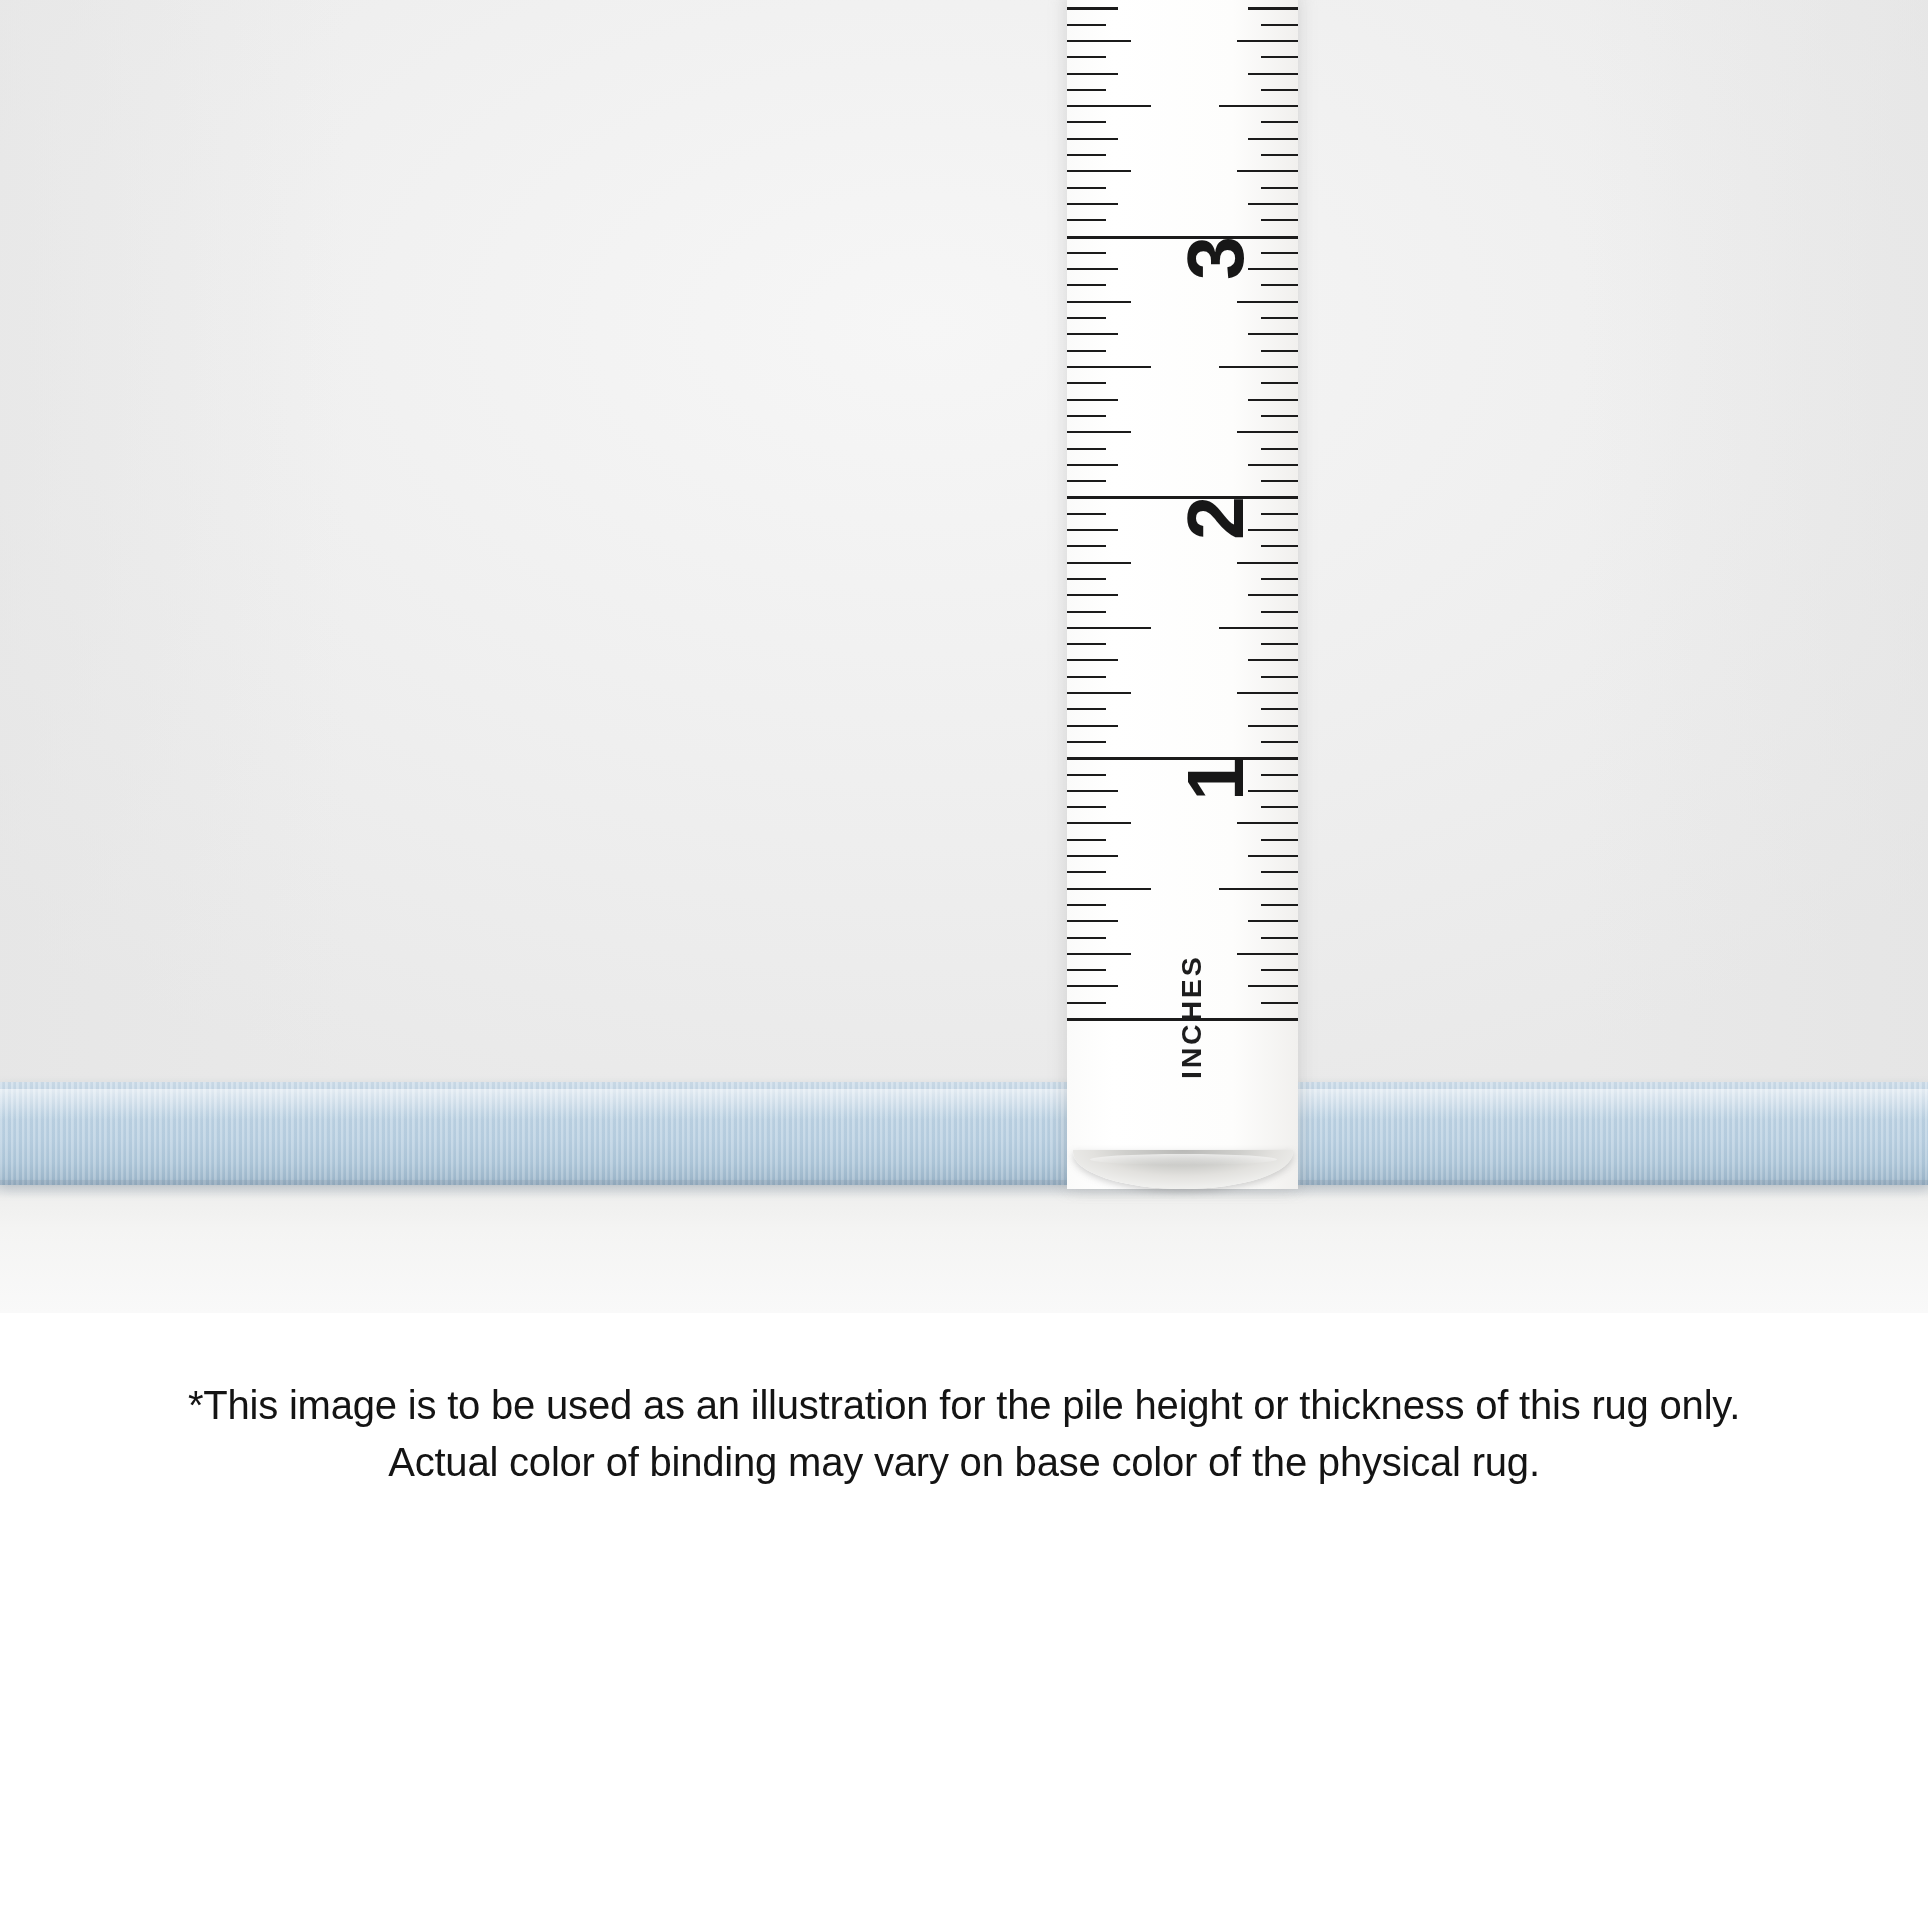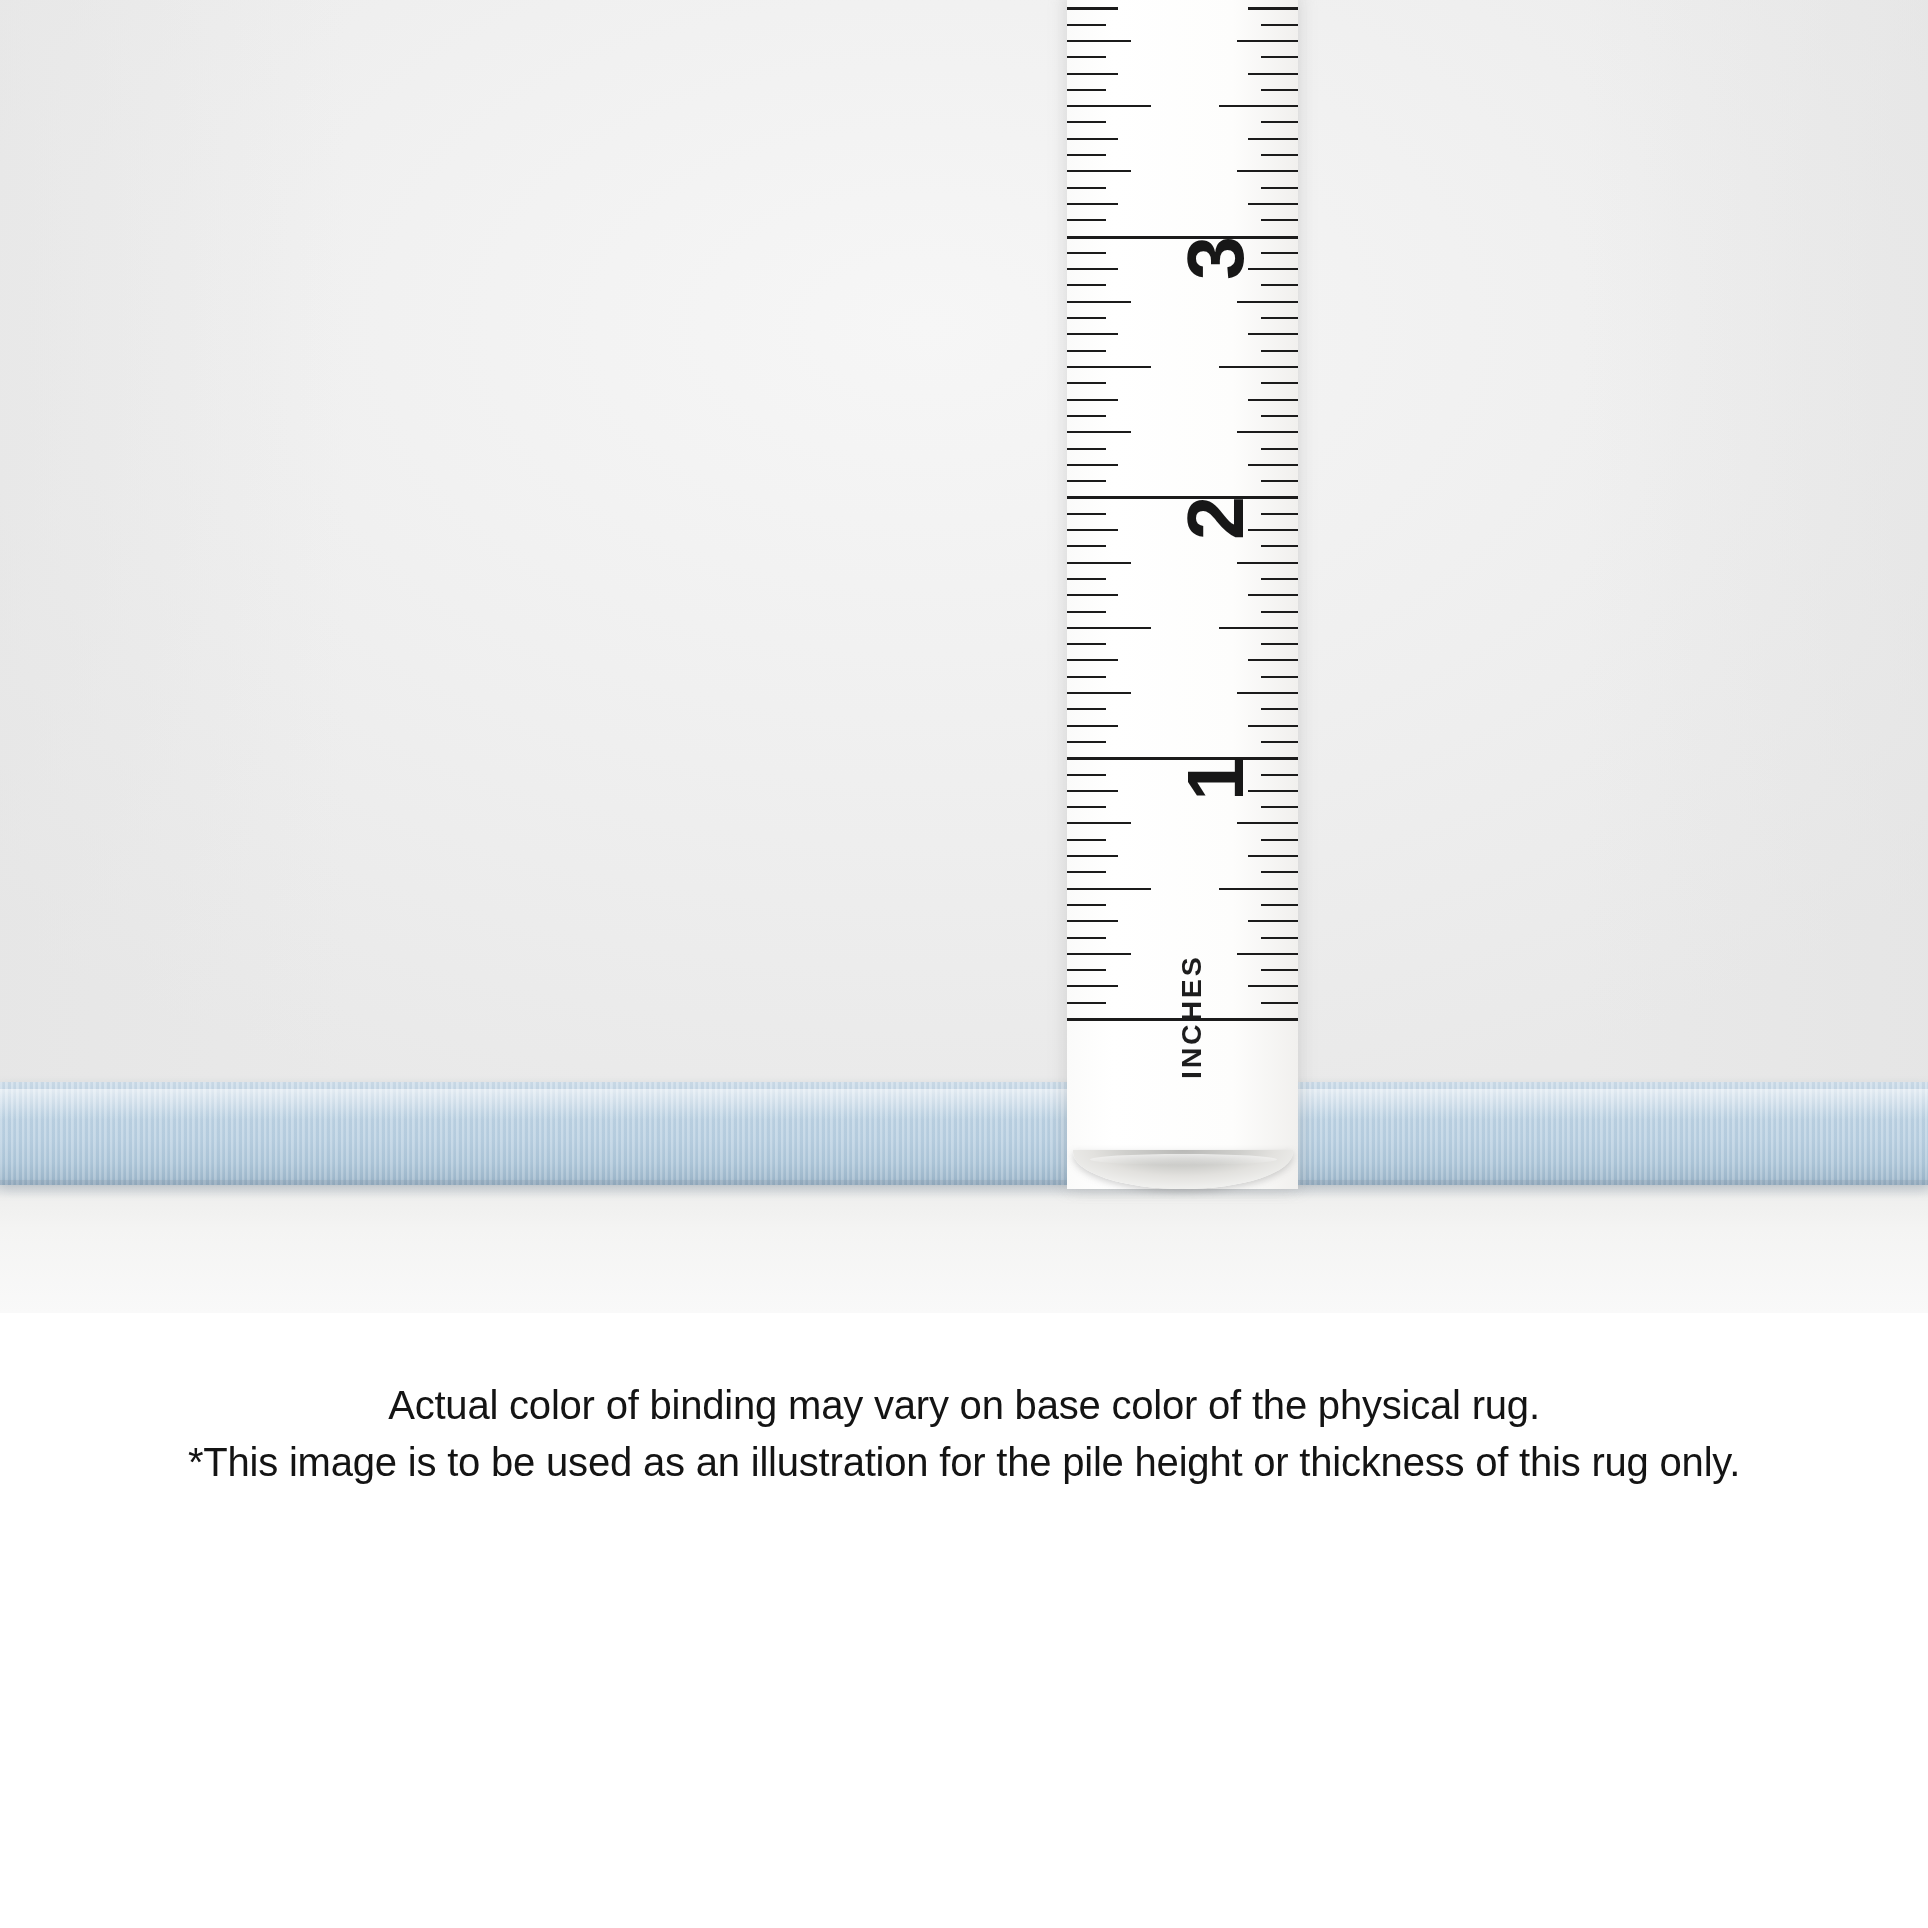--- a/index.html
+++ b/index.html
@@ -345,18 +345,18 @@
         <div class="tick-r t8" style="top: 12.4px;"></div>
         <div class="num" style="top: 806px;">1</div>
         <div class="num" style="top: 545px;">2</div>
         <div class="num" style="top: 285px;">3</div>
       </div>
     <div class="ruler-tip"></div>
 
   </div>
 
   <div class="caption">
+    <span class="line">*This image is to be used as an illustration for the pile height or thickness of this rug only.</span>
     <span class="line">Actual color of binding may vary on base color of the physical rug.</span>
-    <span class="line">*This image is to be used as an illustration for the pile height or thickness of this rug only.</span>
   </div>
 
 </div>
 
 
 </body></html>

